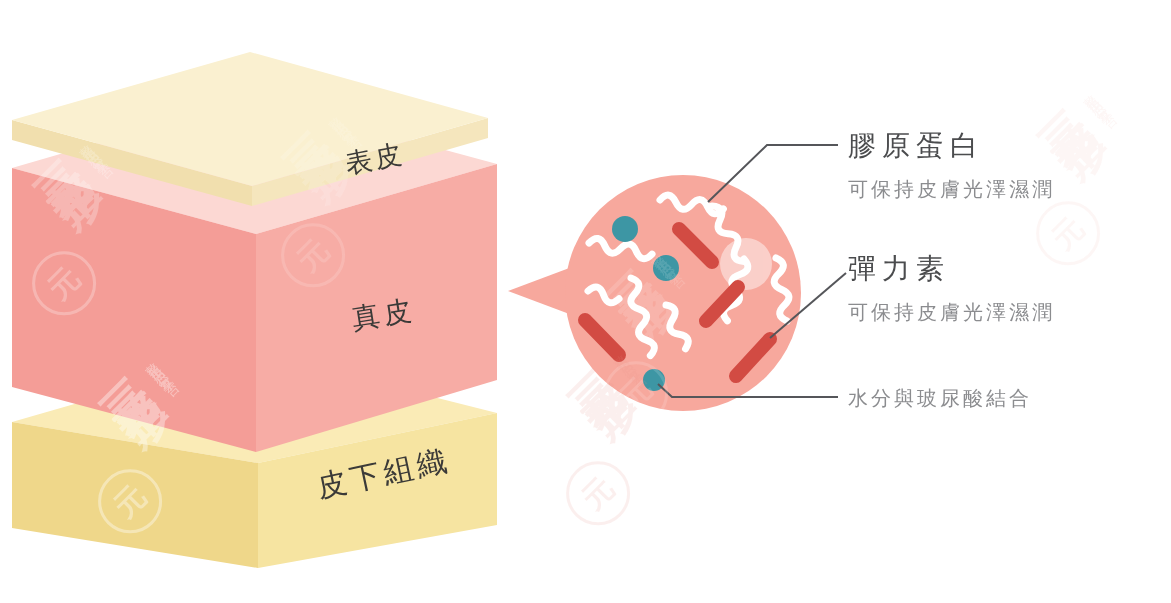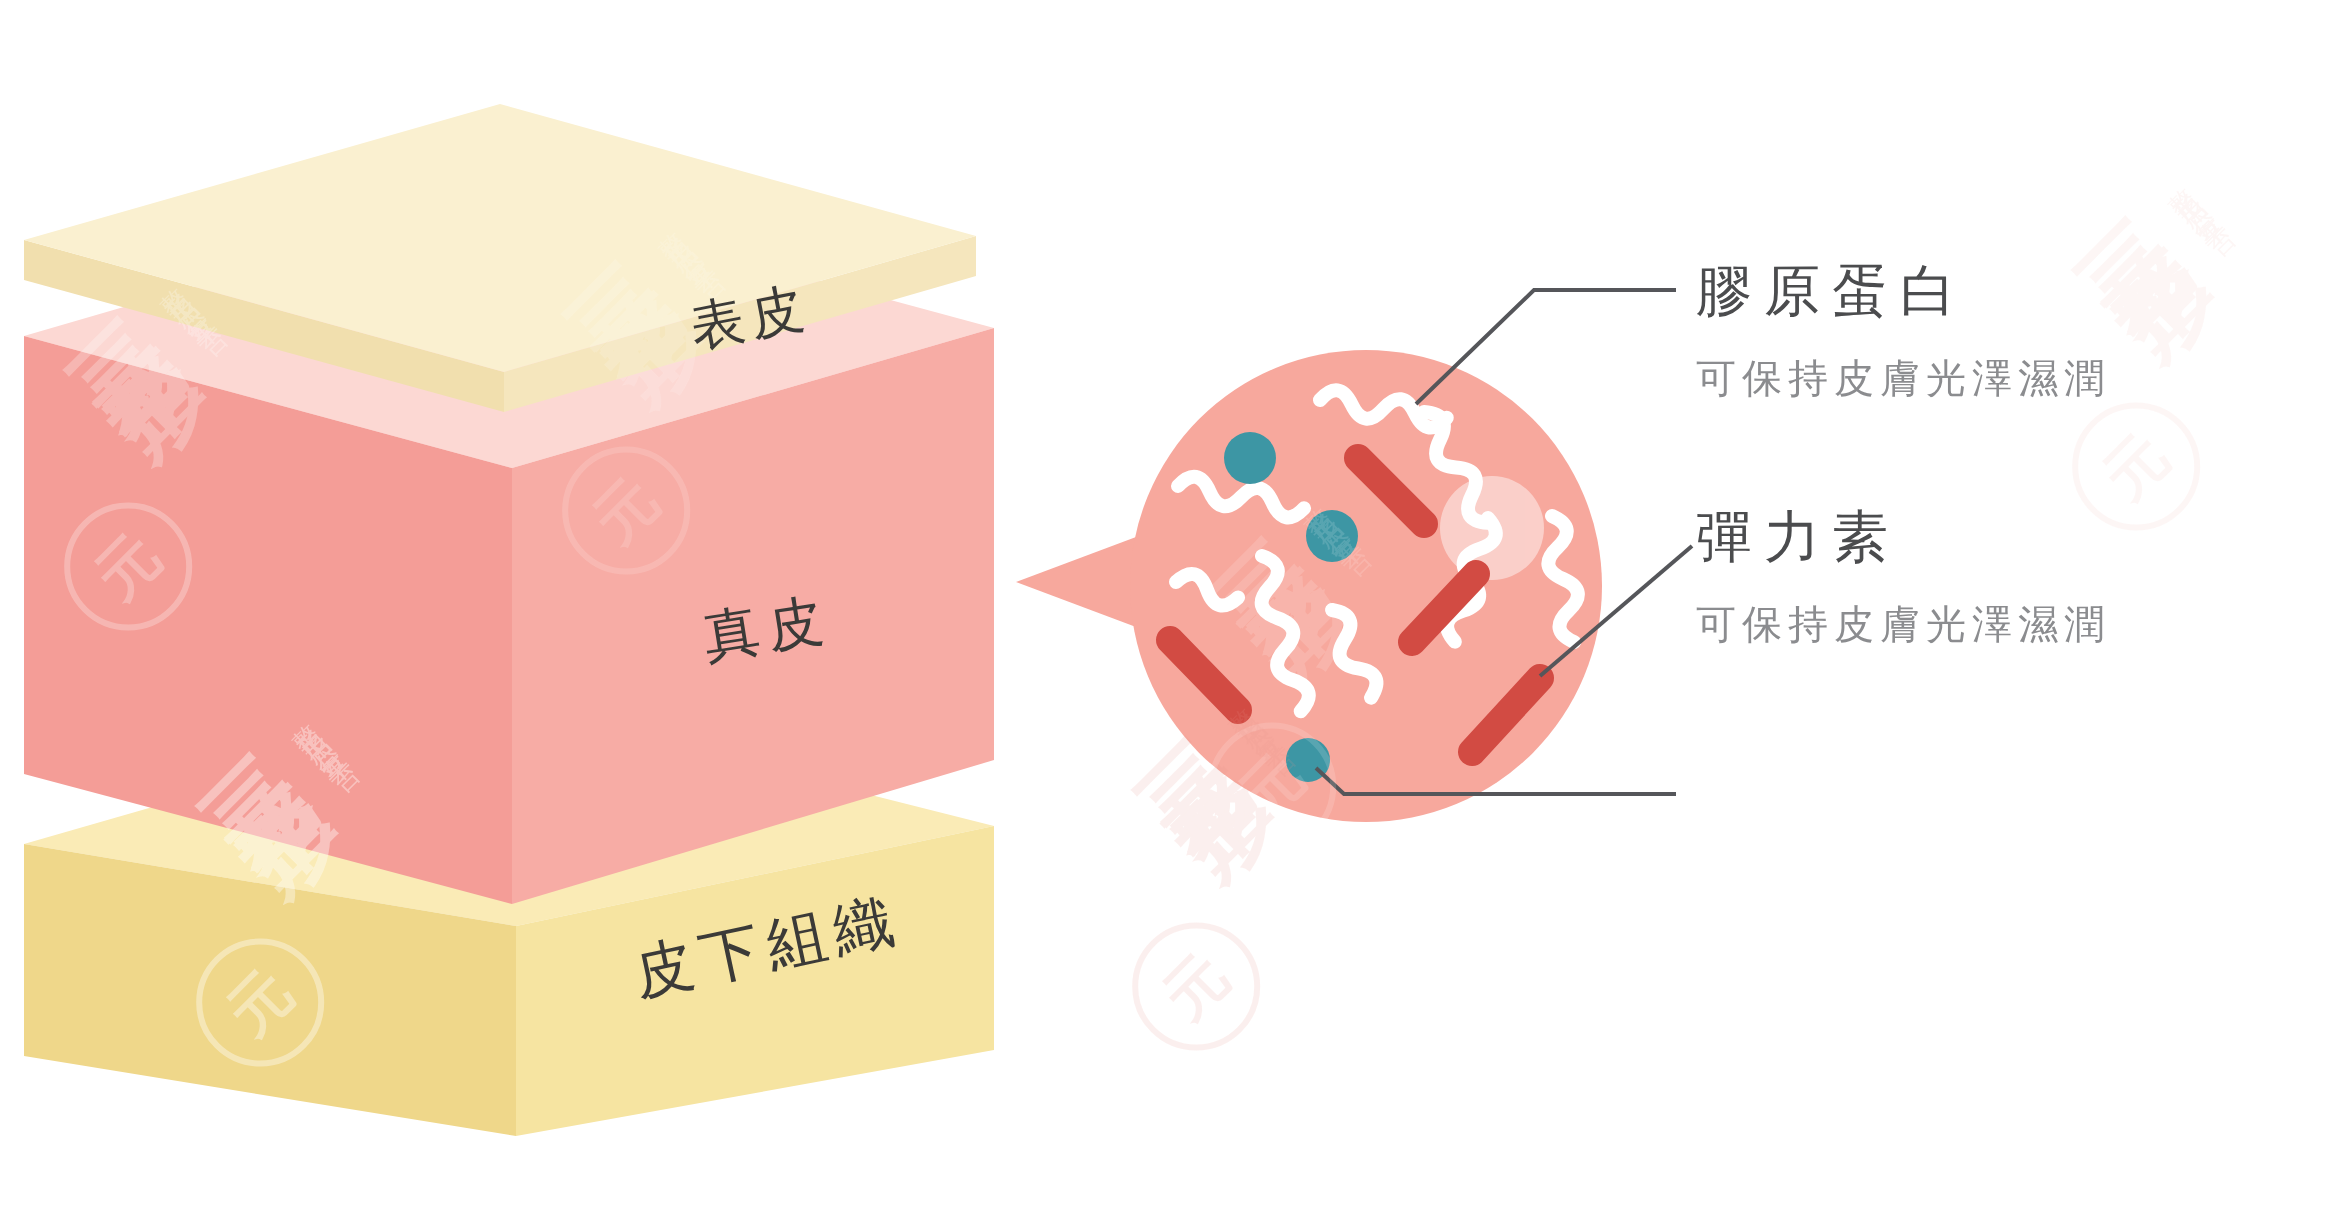--- a/index.html
+++ b/index.html
@@ -164,15 +164,16 @@
     <div class="legend-title">膠原蛋白</div>
     <div class="legend-desc">可保持皮膚光澤濕潤</div>
   </div>
 
   <div class="legend-item" id="legend-elastin">
     <div class="legend-title">彈力素</div>
     <div class="legend-desc">可保持皮膚光澤濕潤</div>
   </div>
 
   <div class="legend-item" id="legend-hyaluronic">
+    <div class="legend-desc">水分與玻尿酸結合</div>
   </div>
 
 </div>
 
 </body></html>

